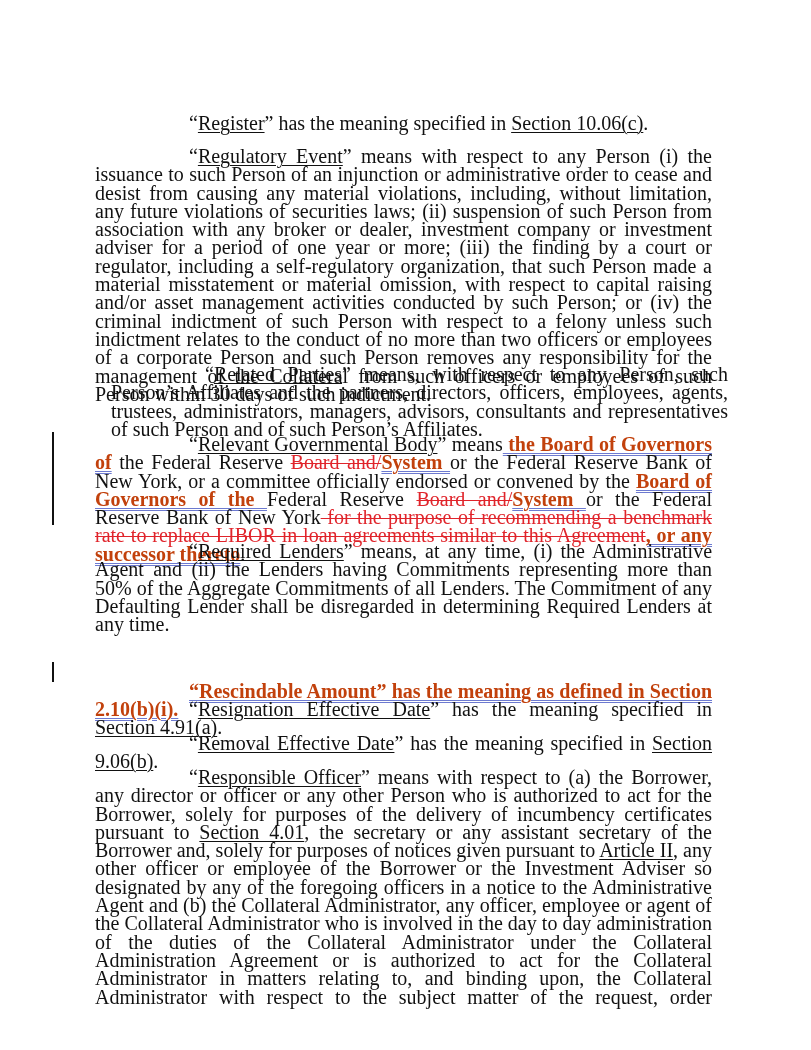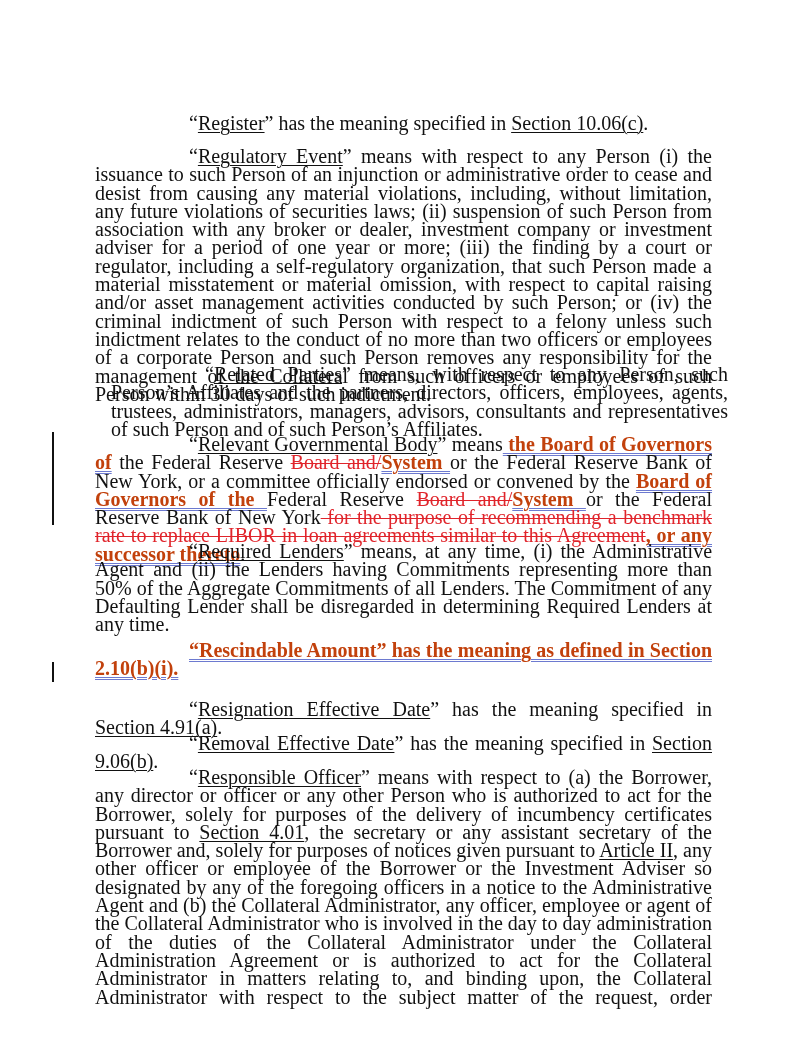--- a/index.html
+++ b/index.html
@@ -46,21 +46,21 @@
     <span class="indent"></span>“<span class="ul">Relevant Governmental Body</span><span>” means</span><span class="ins"> the Board of Governors of</span><span> the Federal Reserve </span><span class="del">Board and/</span><span class="ins">System </span><span>or the Federal Reserve Bank of New York, or a committee officially endorsed or convened by the </span><span class="ins">Board of Governors of the </span><span>Federal Reserve </span><span class="del">Board and/</span><span class="ins">System </span><span>or the Federal Reserve Bank of New York</span><span class="del"> for the purpose of recommending a benchmark rate to replace LIBOR in loan agreements similar to this Agreement</span><span class="ins">, or any successor thereto</span><span>.</span>
   </div>
 
   <div class="para" style="top:542px;">
     <span class="indent"></span>“<span class="ul">Required Lenders</span><span>” means, at any time, (i) the Administrative Agent and (ii) the Lenders having Commitments representing more than 50% of the Aggregate Commitments of all Lenders.  The Commitment of any Defaulting Lender shall be disregarded in determining Required Lenders at any time.</span>
   </div>
 
 
   <div class="change-bar" style="top:662px; height:20px;"></div>
 
-  <div class="para" style="top:641px;">
+  <div class="para" style="top:682px;">
     <span class="indent"></span><span class="ins">“Rescindable Amount” has the meaning as defined in Section 2.10(b)(i).</span>
   </div>
 
   <div class="para" style="top:700px;">
     <span class="indent"></span>“<span class="ul">Resignation Effective Date</span><span>” has the meaning specified in </span><span class="ul">Section 4.91(a)</span><span>.</span>
   </div>
 
   <div class="para" style="top:734px;">
     <span class="indent"></span>“<span class="ul">Removal Effective Date</span><span>” has the meaning specified in </span><span class="ul">Section 9.06(b)</span><span>.</span>
   </div>

